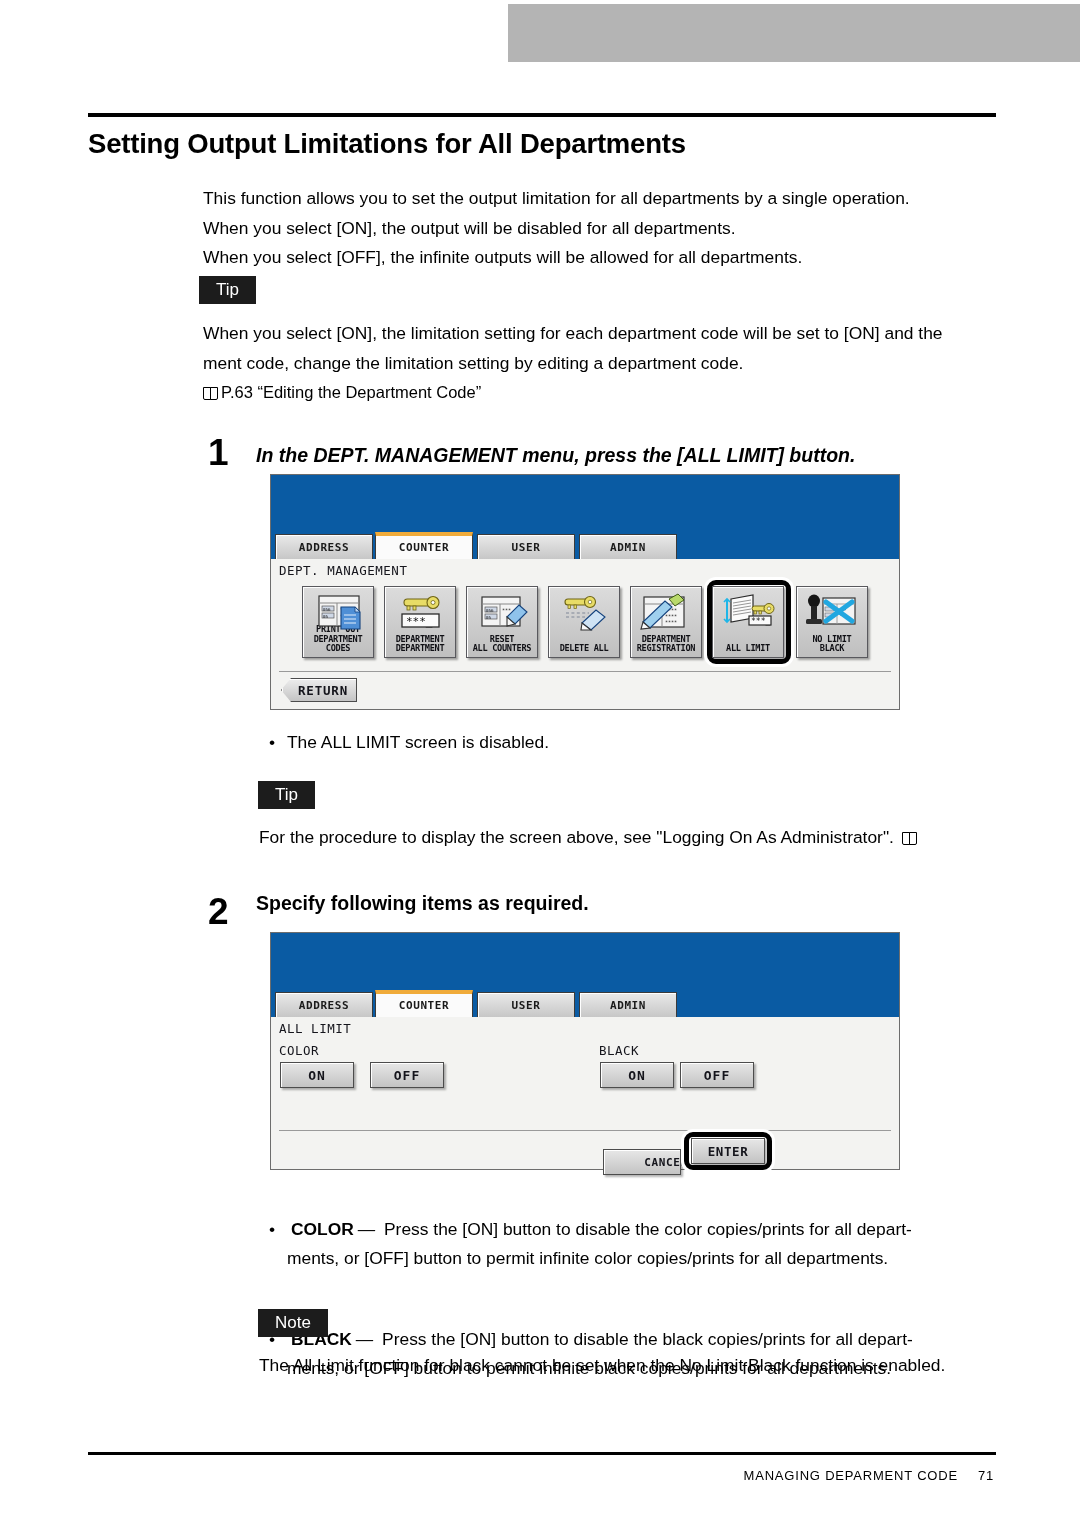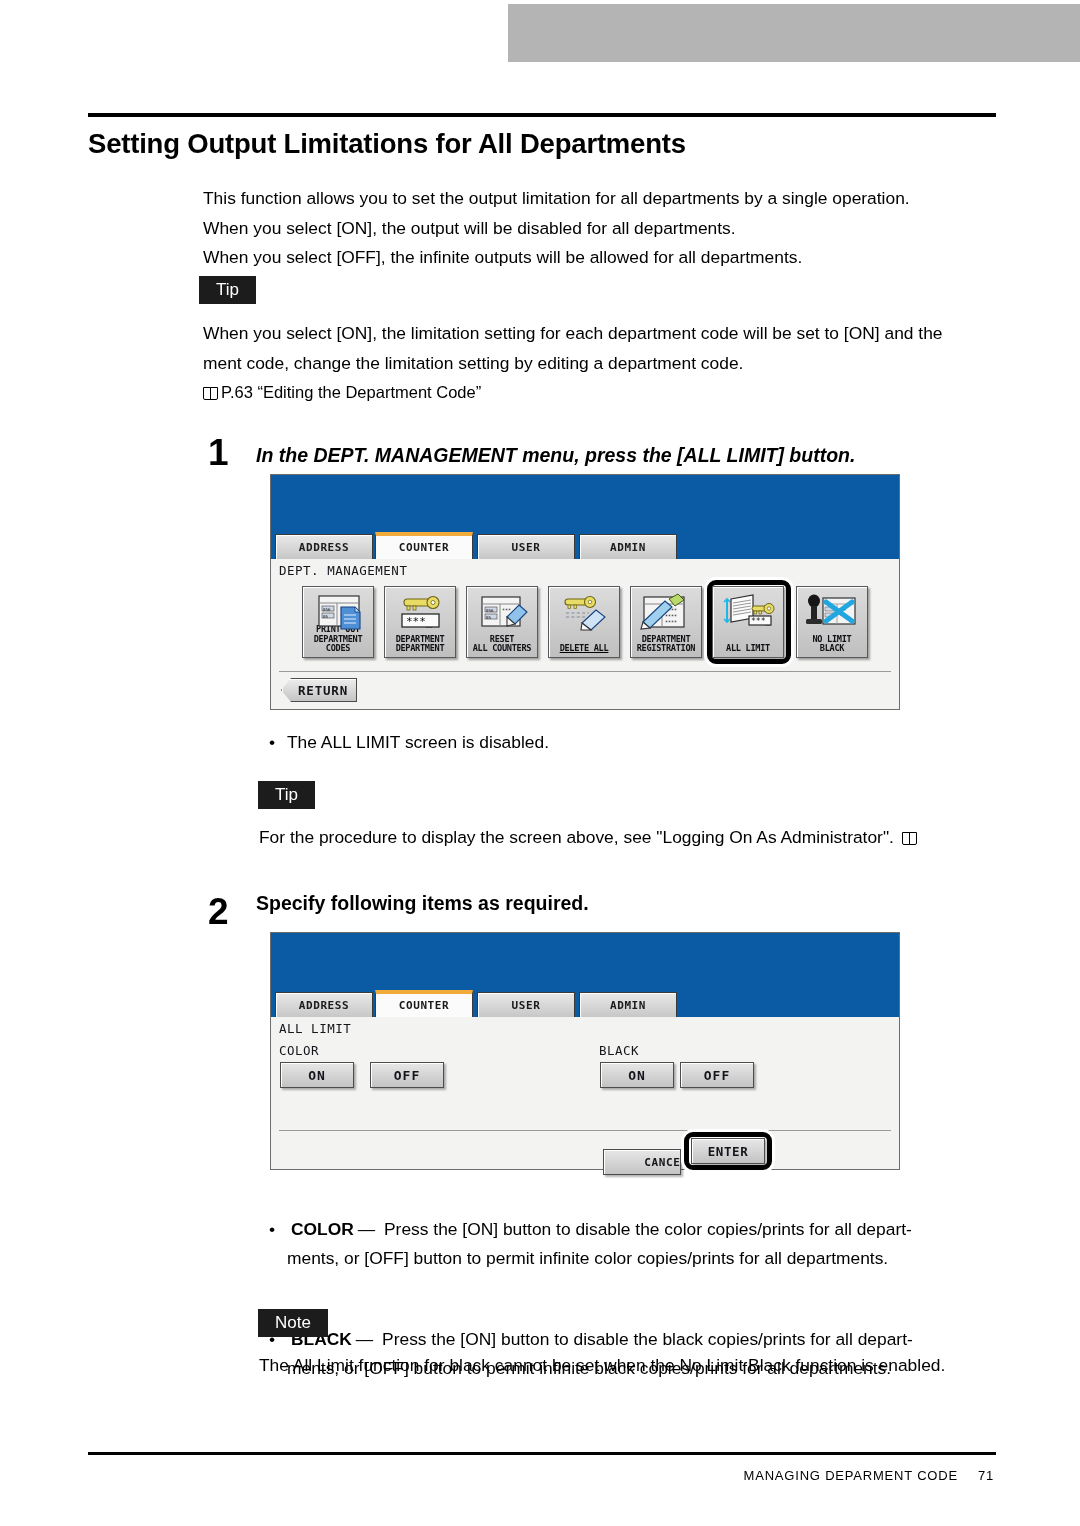--- a/index.html
+++ b/index.html
@@ -290,21 +290,21 @@
           <text x="35" y="20.5" font-size="5" font-family="DejaVu Sans Mono, monospace" fill="#111">***</text>
           <path d="M40 26 l12 -12 l8 7 l-12 12 z" fill="#8fc3ec" stroke="#14427d" stroke-width="1.1"></path>
           <path d="M40 26 l8 7 l-8 2 z" fill="#f6f6f6" stroke="#333" stroke-width="1.1"></path>
         </g>
           </svg>
       </span>
       <span class="cap">RESET</span>
       <span class="cap">ALL COUNTERS</span>
     </div>
 
-    <div class="iconbtn" style="left:277px; top:27px;text-decoration:underline;">
+    <div class="iconbtn" style="left:277px; top:27px;">
       <span class="glyph">
         <svg width="72" height="42" viewBox="0 0 72 42">
             <g>
           <rect x="16" y="8" width="26" height="6" rx="3" fill="#e8dc66" stroke="#6e6415" stroke-width="1.1"></rect>
           <circle cx="41" cy="11" r="5.5" fill="#e8dc66" stroke="#6e6415" stroke-width="1.1"></circle>
           <circle cx="41" cy="11" r="1.8" fill="#fff" stroke="#6e6415" stroke-width=".7"></circle>
           <rect x="19" y="14" width="2.6" height="3.5" fill="#e8dc66" stroke="#6e6415" stroke-width=".7"></rect>
           <rect x="25" y="14" width="2.6" height="3.5" fill="#e8dc66" stroke="#6e6415" stroke-width=".7"></rect>
           <g stroke="#9aa0aa" stroke-width="1.4" stroke-dasharray="3 2.4">
             <line x1="17" y1="22" x2="40" y2="22"></line>

